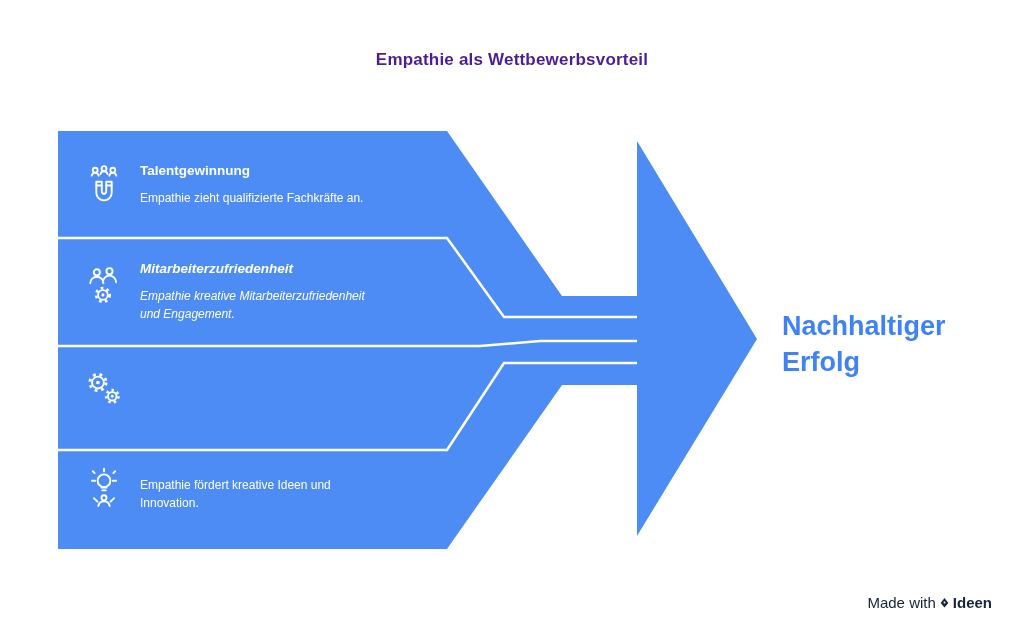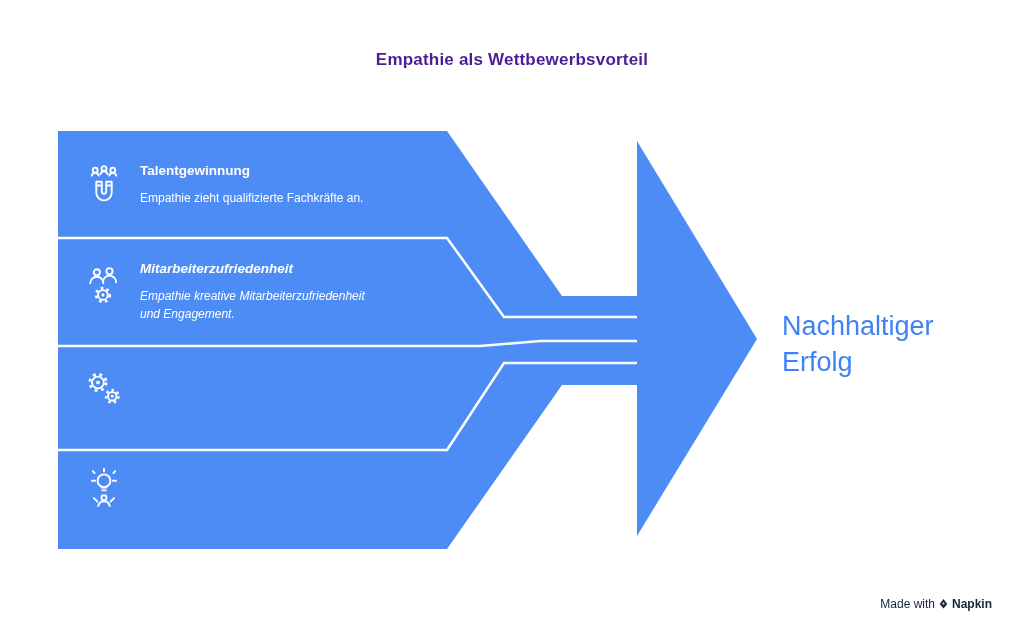--- a/index.html
+++ b/index.html
@@ -26,27 +26,27 @@
   .step-icon svg { width:44px; height:44px; display:block; }
   .icon-stroke { fill:none; stroke:#ffffff; stroke-width:1.7; stroke-linecap:round; stroke-linejoin:round; }
   .icon-fill { fill:#ffffff; stroke:none; }
   .gear-teeth { fill:none; stroke:#ffffff; }
   #step-1 { top:163px; } #icon-1 { top:163px; }
   #step-2 { top:261px;font-style:italic; } #icon-2 { top:263px; }
   #step-3 { top:364px; } #icon-3 { top:366px; }
   #step-4 { top:466px; } #icon-4 { top:467px; }
   .result-label {
     position:absolute; left:782px; top:308px; width:200px;
-    font-size:27px; line-height:36px; font-weight:400;
+    font-size:27px; line-height:36px; font-weight:700;
     color:#3E82F5; white-space:pre-line;
   }
   .made-with {
     position:absolute; right:32px; bottom:24px;
     display:flex; align-items:center; gap:4px;
-    font-size:12px; color:#16243D;
+    font-size:15px; color:#16243D;
   }
   .made-with .brand { font-weight:700; }
   .nib-icon svg { display:block; }
 </style>
 </head>
 <body>
 
 <div class="canvas">
 
   <div class="diagram-title">Empathie als Wettbewerbsvorteil</div>
@@ -109,29 +109,31 @@
     <svg viewBox="0 0 40 40">
       <circle class="icon-stroke" cx="20" cy="12.5" r="5.8"></circle>
       <path class="icon-stroke" d="M20 4 V1.5 M11.5 5.5 L9.8 3.8 M28.5 5.5 L30.2 3.8 M12 12.5 H9 M28 12.5 H31"></path>
       <path class="icon-stroke" d="M17.8 18.8 H22.2 M18.4 21.2 H21.6"></path>
       <circle class="icon-stroke" cx="20" cy="28" r="2.3"></circle>
       <path class="icon-stroke" d="M14.8 35.5 a5.3 5.3 0 0 1 10.4 0"></path>
       <path class="icon-stroke" d="M14 31.5 L10.8 28.3 M26 31.5 L29.2 28.3"></path>
     </svg>
   </div>
   <div class="step" id="step-4">
+    <div class="step-body">Empathie fördert kreative Ideen und
+Innovation.</div>
   </div>
 
   <div class="result-label">Nachhaltiger
 Erfolg</div>
 
   <div class="made-with">
     <span>Made with</span>
     <span class="nib-icon">
       <svg width="9" height="10" viewBox="0 0 9 10">
           <path d="M4.5 0 L8.3 5 L4.5 9.6 L0.7 5 Z" fill="#16243D"></path>
           <circle cx="4.5" cy="4.6" r="1" fill="#ffffff"></circle>
         </svg>
     </span>
-    <span class="brand">Napkin</span>
+    <span class="brand">Ideen</span>
   </div>
 
 </div>
 
 </body></html>

